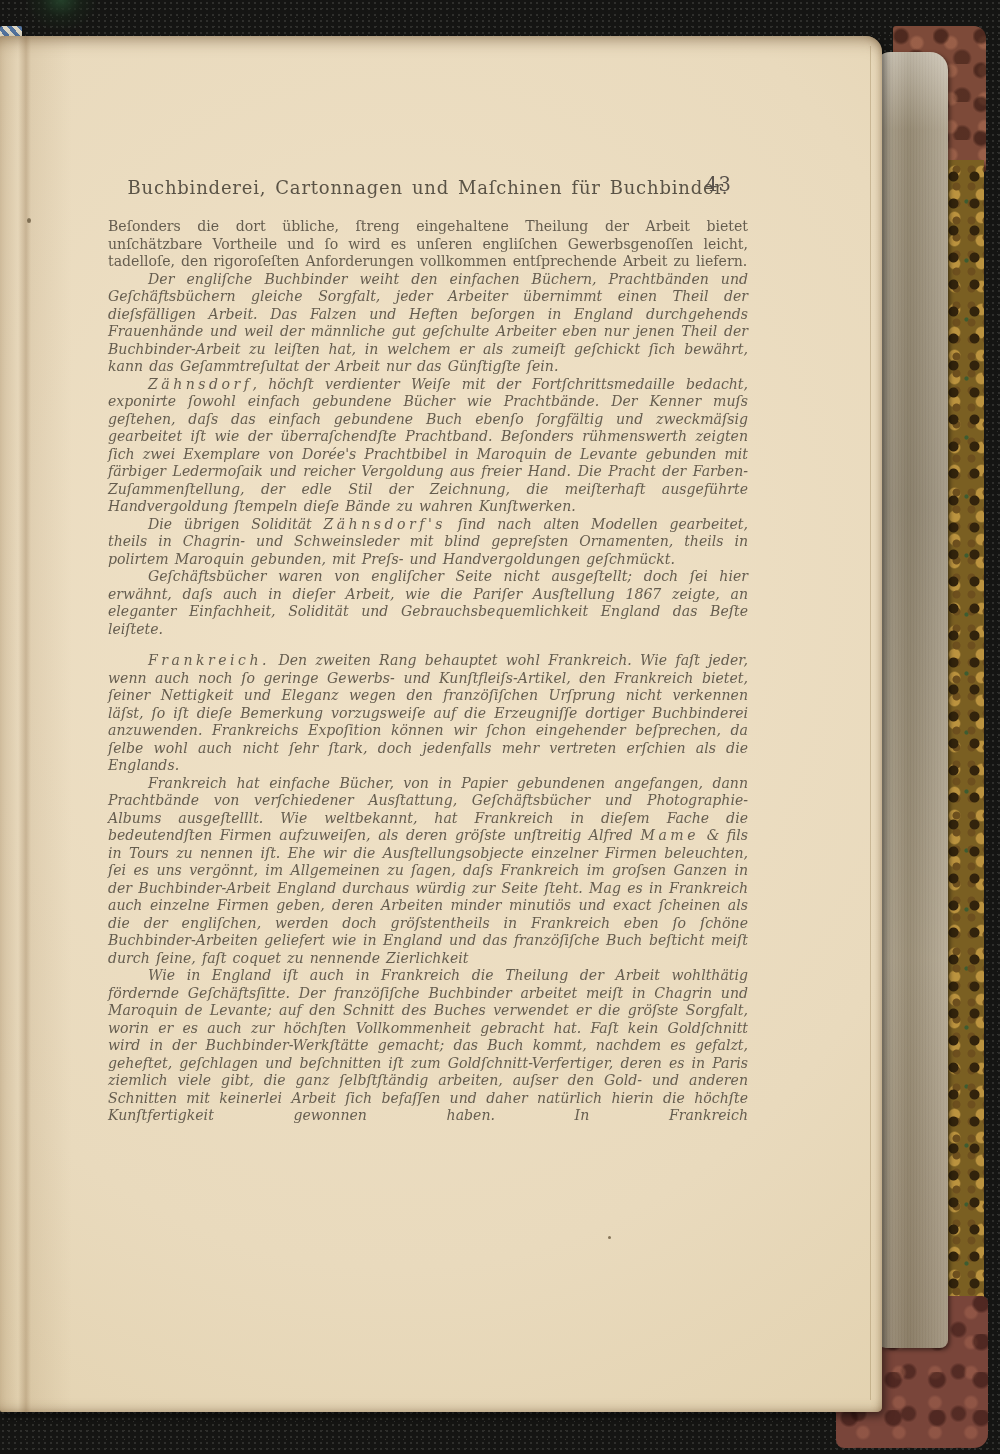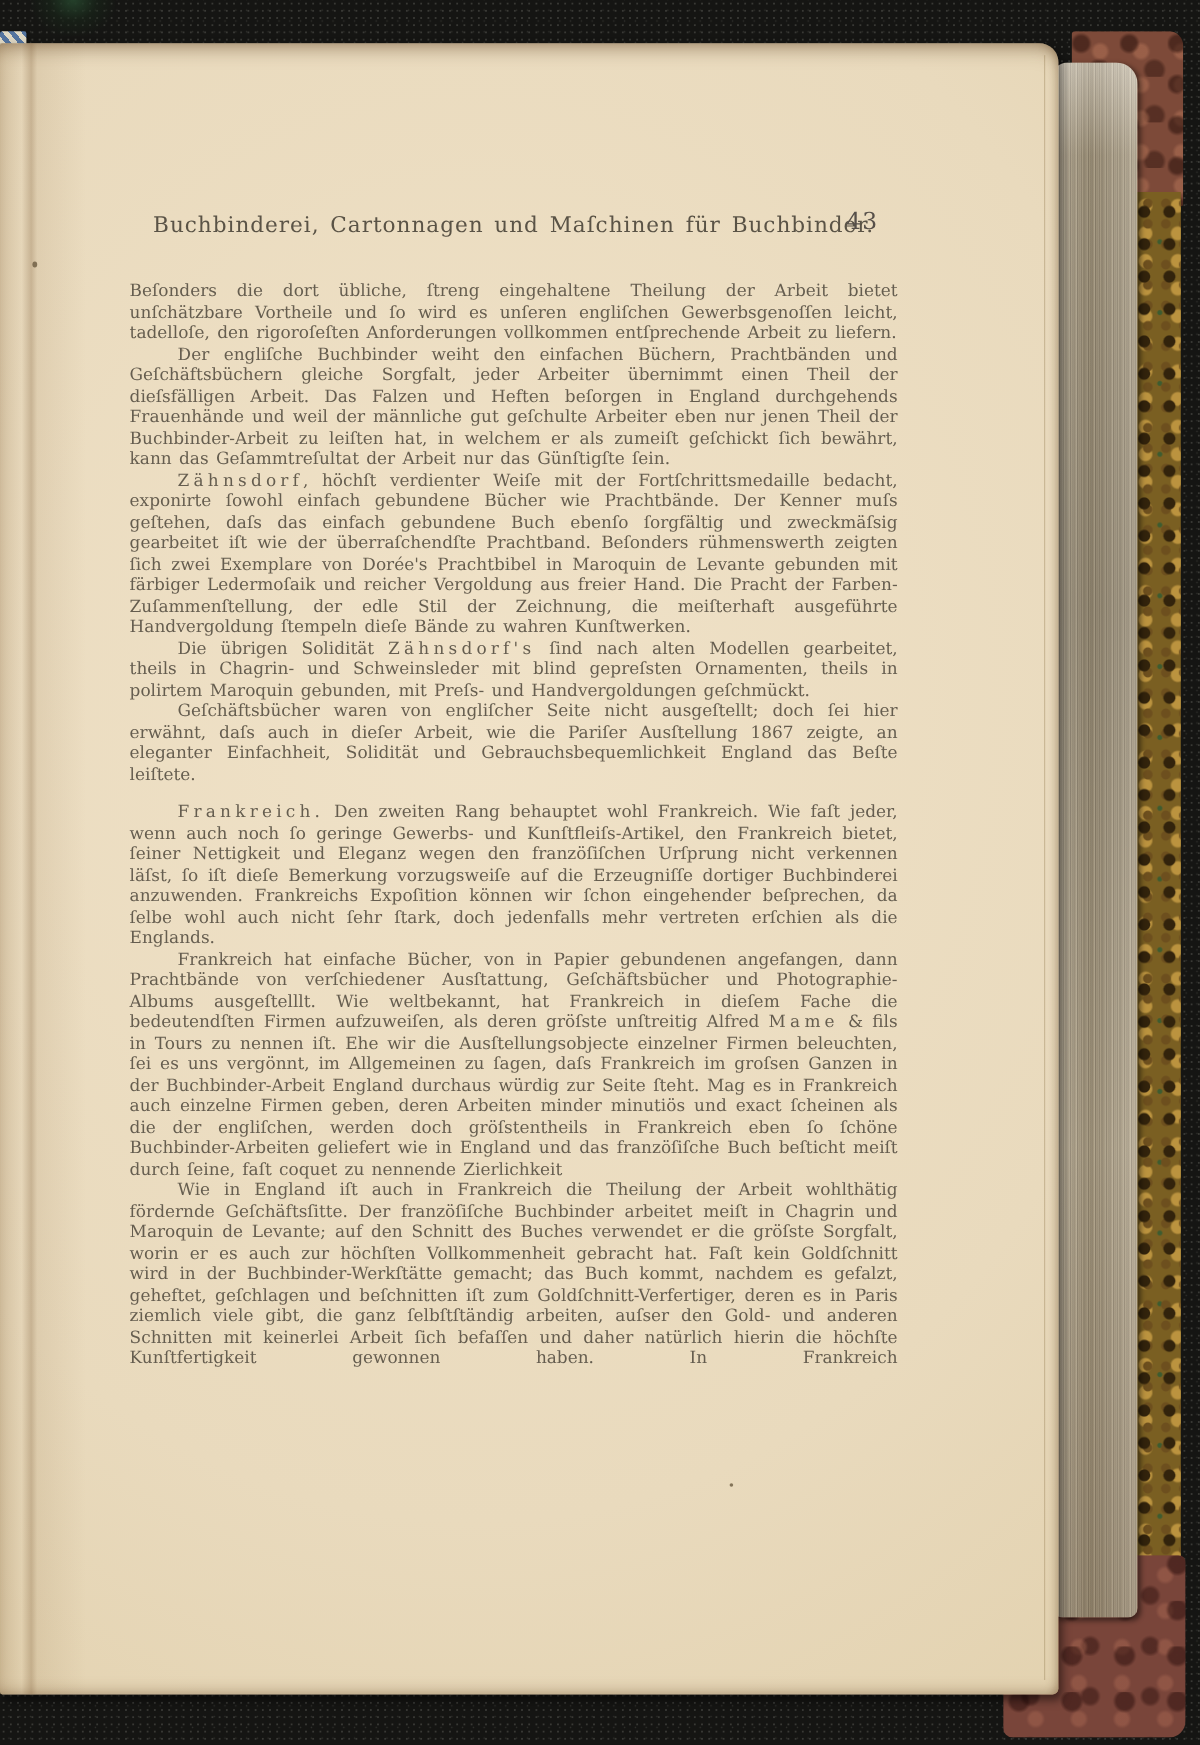--- a/index.html
+++ b/index.html
@@ -80,24 +80,24 @@
   
   .edge-line{top:10px;bottom:12px;right:11px;width:1px;background:rgba(150,125,85,.38);}
 
   .speck{border-radius:50%;background:#6a5a40;opacity:.8;}
 
   
   .running-head{left:108px;top:177px;width:640px;height:26px;color:#5a5346;}
   .running-title{display:block;text-align:center;font-size:18px;letter-spacing:.8px;word-spacing:2.5px;}
   .folio{position:absolute;right:16px;top:-4px;font-size:19.5px;letter-spacing:1px;color:#57504a;}
 
-  .body-text{left:108px;top:235px;width:640px;color:#655d4f;
+  .body-text{left:108px;top:218px;width:640px;color:#655d4f;
     font-size:14.1px;line-height:17.5px;text-align:justify;word-spacing:1.6px;}
   .para{margin:0;}
-  .para.indent{text-indent:40px;}
+  .para.indent{text-indent:40px;font-style:italic;}
   .para.gap{margin-top:14px;}
   .para.jlast{text-align-last:justify;}
   .spaced{letter-spacing:3.5px;}
 </style>
 </head>
 <body>
 
 <div class="abs shadow-book"></div>
 <div class="abs headband"></div>
 <div class="abs leather-top"></div>

